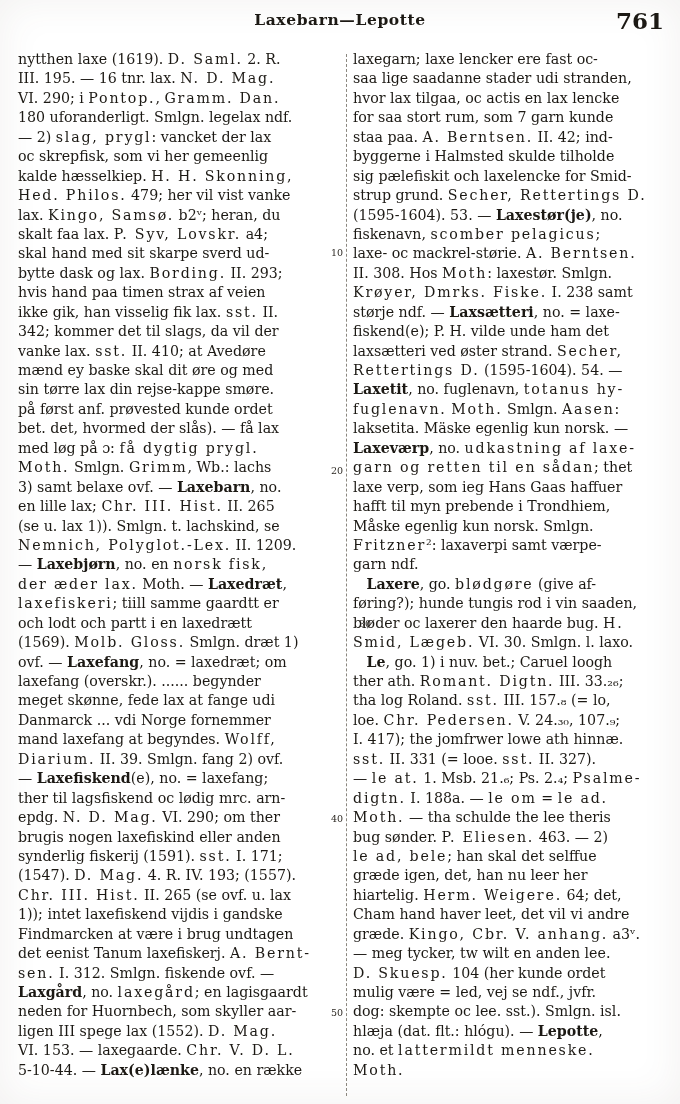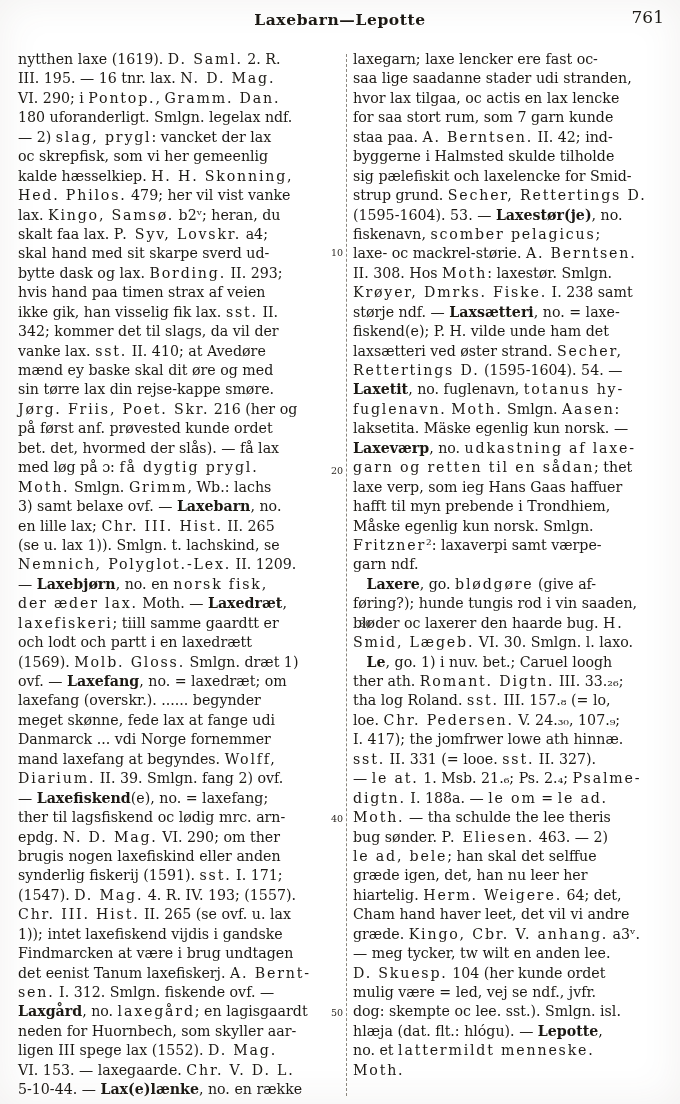--- a/index.html
+++ b/index.html
@@ -24,22 +24,22 @@
     right: 0;
     text-align: center;
     font-weight: bold;
     font-size: 15.5px;
     letter-spacing: 0.6px;
   }
   .page-number {
     position: absolute;
     top: 7px;
     right: 16px;
-    font-weight: normal;
-    font-size: 17px;
+    font-weight: bold;
+    font-size: 23px;
     text-align: right;
   }
   .col {
     position: absolute;
     top: 50px;
     font-size: 14.2px;
     line-height: 19.45px;
   }
   .col-left  { left: 18px;  width: 326px; }
   .col-right { left: 353px; width: 327px; }
@@ -89,21 +89,20 @@
       <div class="line">lax. <span class="sperr">Kingo, Samsø.</span> b2ᵛ; heran, du</div>
       <div class="line">skalt faa lax. <span class="sperr">P. Syv, Lovskr.</span> a4;</div>
       <div class="line">skal hand med sit skarpe sverd ud-</div>
       <div class="line">bytte dask og lax. <span class="sperr">Bording.</span> II. 293;</div>
       <div class="line">hvis hand paa timen strax af veien</div>
       <div class="line">ikke gik, han visselig fik lax. <span class="sperr">sst.</span> II.</div>
       <div class="line">342; kommer det til slags, da vil der</div>
       <div class="line">vanke lax. <span class="sperr">sst.</span> II. 410; at Avedøre</div>
       <div class="line">mænd ey baske skal dit øre og med</div>
       <div class="line">sin tørre lax din rejse-kappe smøre.</div>
-      <div class="line"><span class="sperr">Jørg. Friis, Poet. Skr.</span> 216 (her og</div>
       <div class="line">på først anf. prøvested kunde ordet</div>
       <div class="line">bet. det, hvormed der slås). — få lax</div>
       <div class="line">med løg på ɔ: <span class="sperr">få dygtig prygl</span>.</div>
       <div class="line"><span class="sperr">Moth.</span> Smlgn. <span class="sperr">Grimm</span>, Wb.: lachs</div>
       <div class="line">3) samt belaxe ovf. — <span class="bold">Laxebarn</span>, no.</div>
       <div class="line">en lille lax; <span class="sperr">Chr. III. Hist.</span> II. 265</div>
       <div class="line">(se u. lax 1)). Smlgn. t. lachskind, se</div>
       <div class="line"><span class="sperr">Nemnich, Polyglot.-Lex.</span> II. 1209.</div>
       <div class="line">— <span class="bold">Laxebjørn</span>, no. en <span class="sperr">norsk fisk</span>,</div>
       <div class="line"><span class="sperr">der æder lax.</span> Moth. — <span class="bold">Laxedræt</span>,</div>

